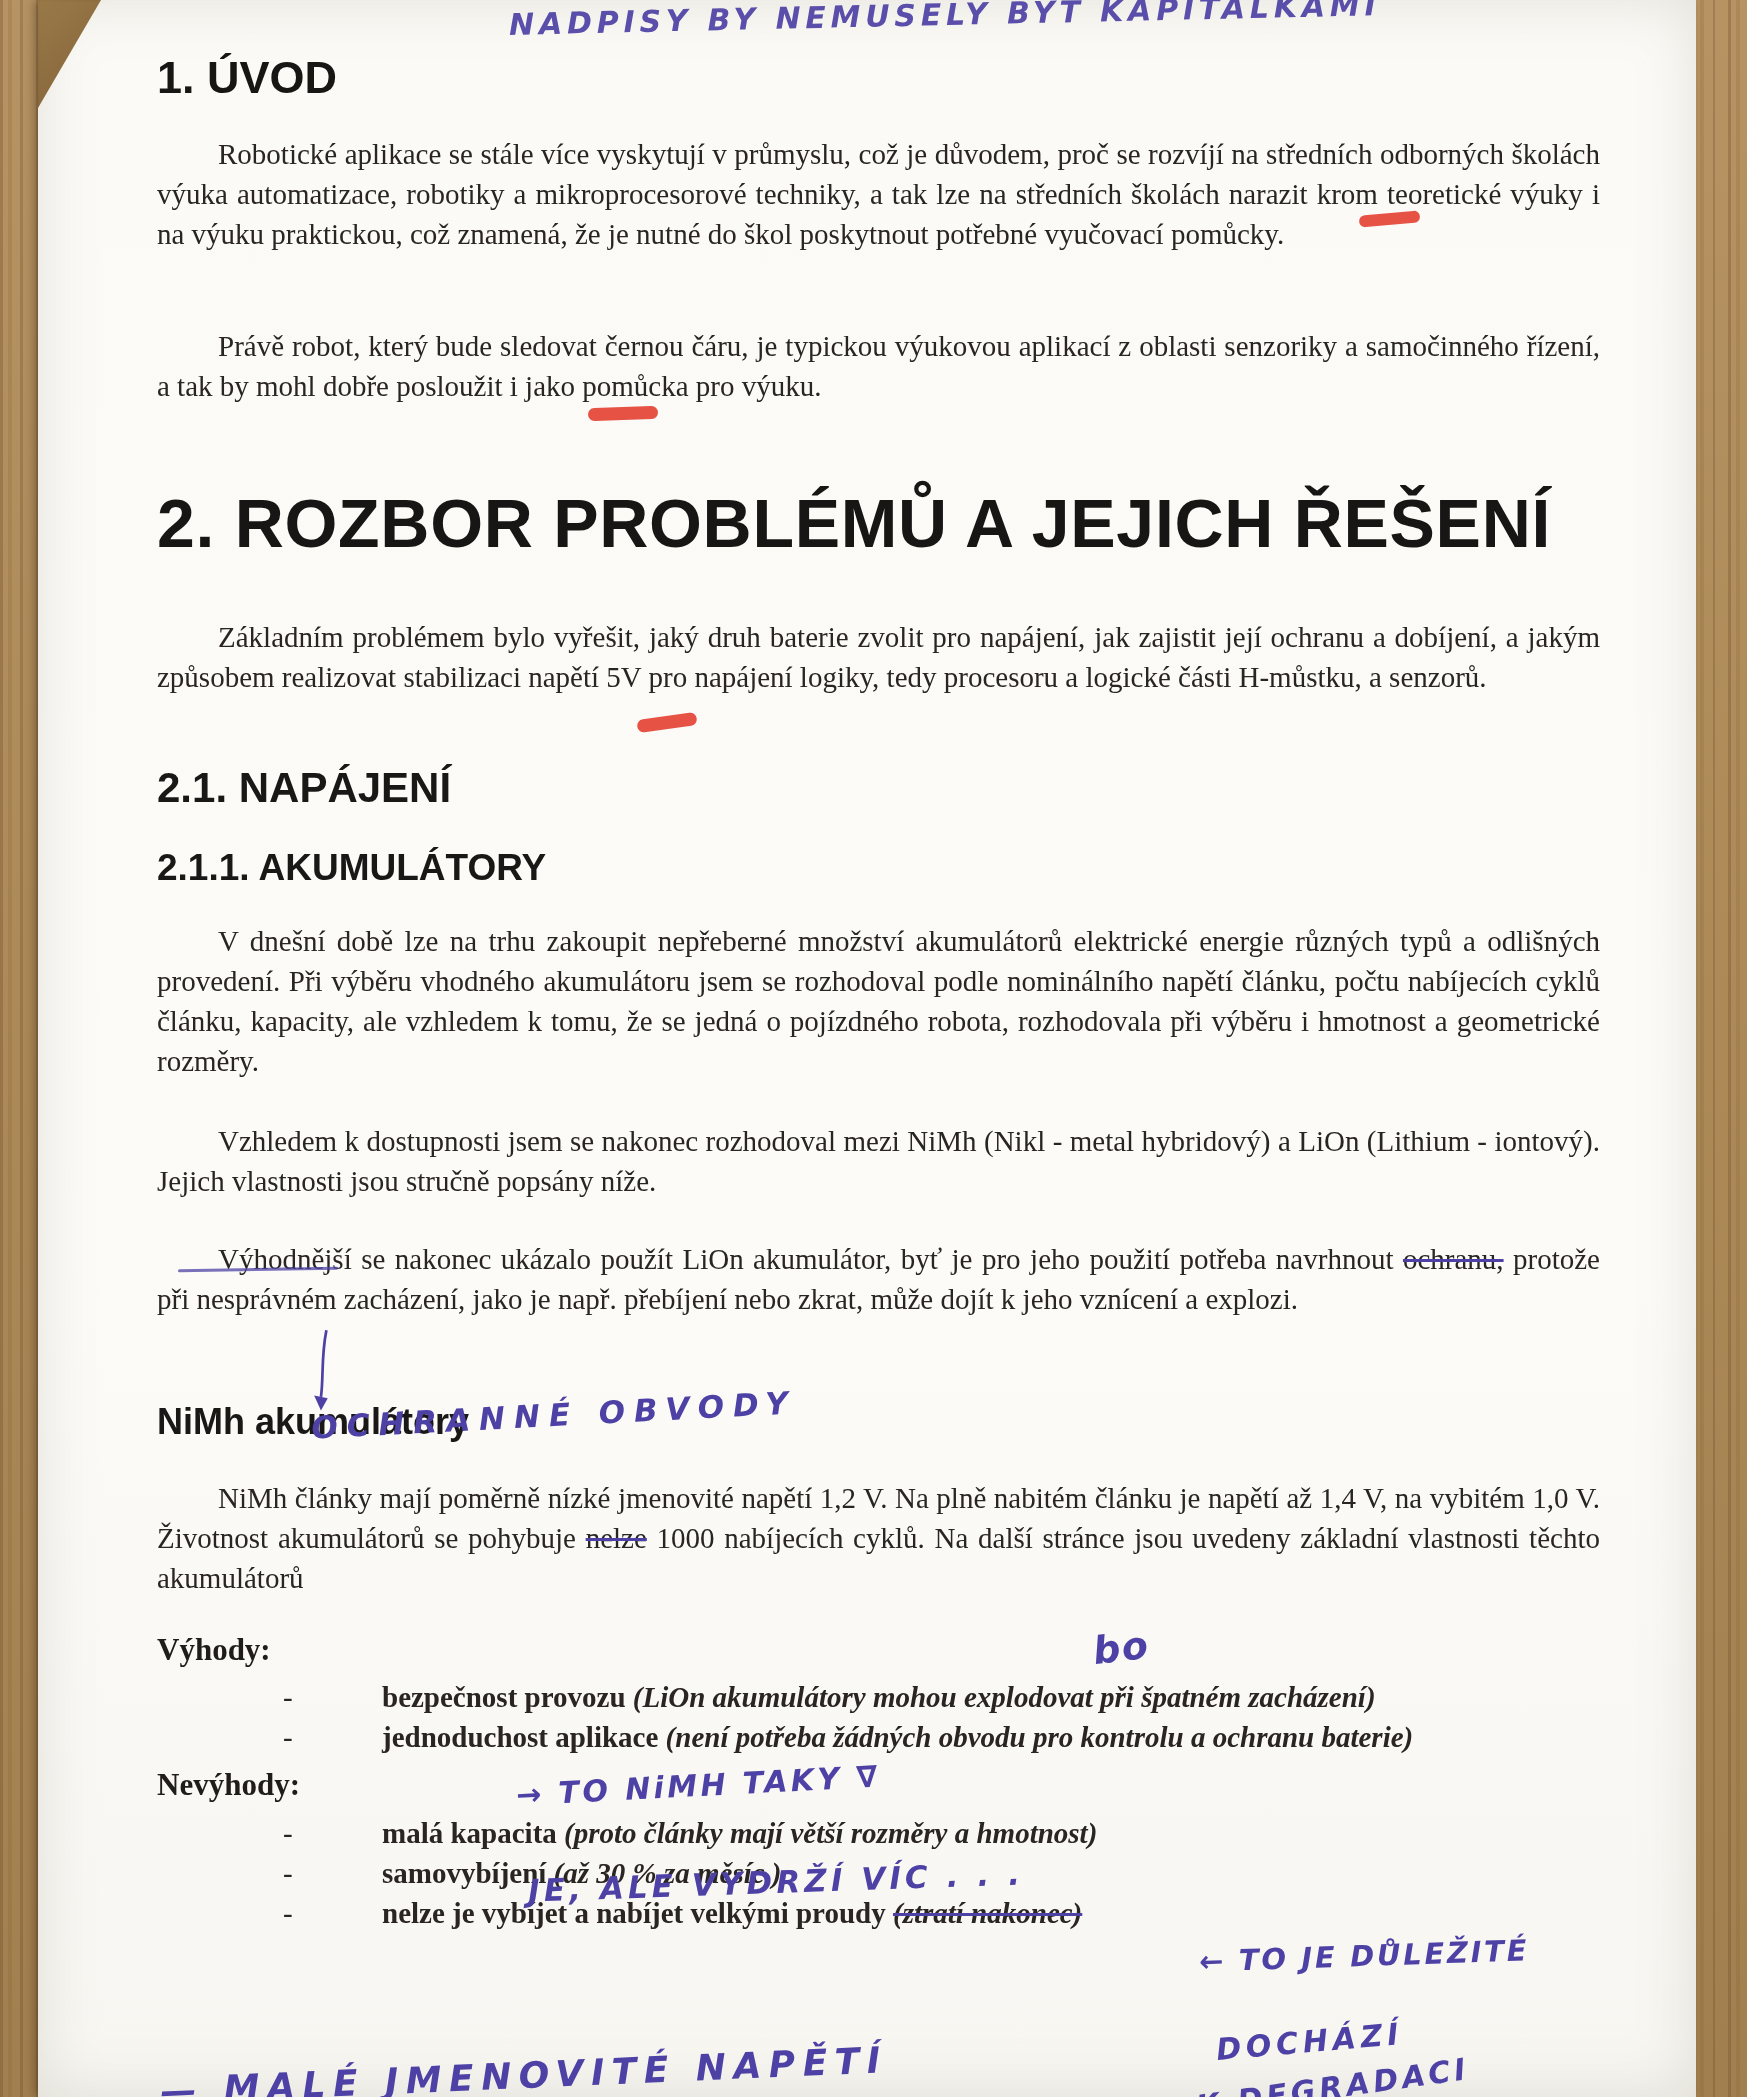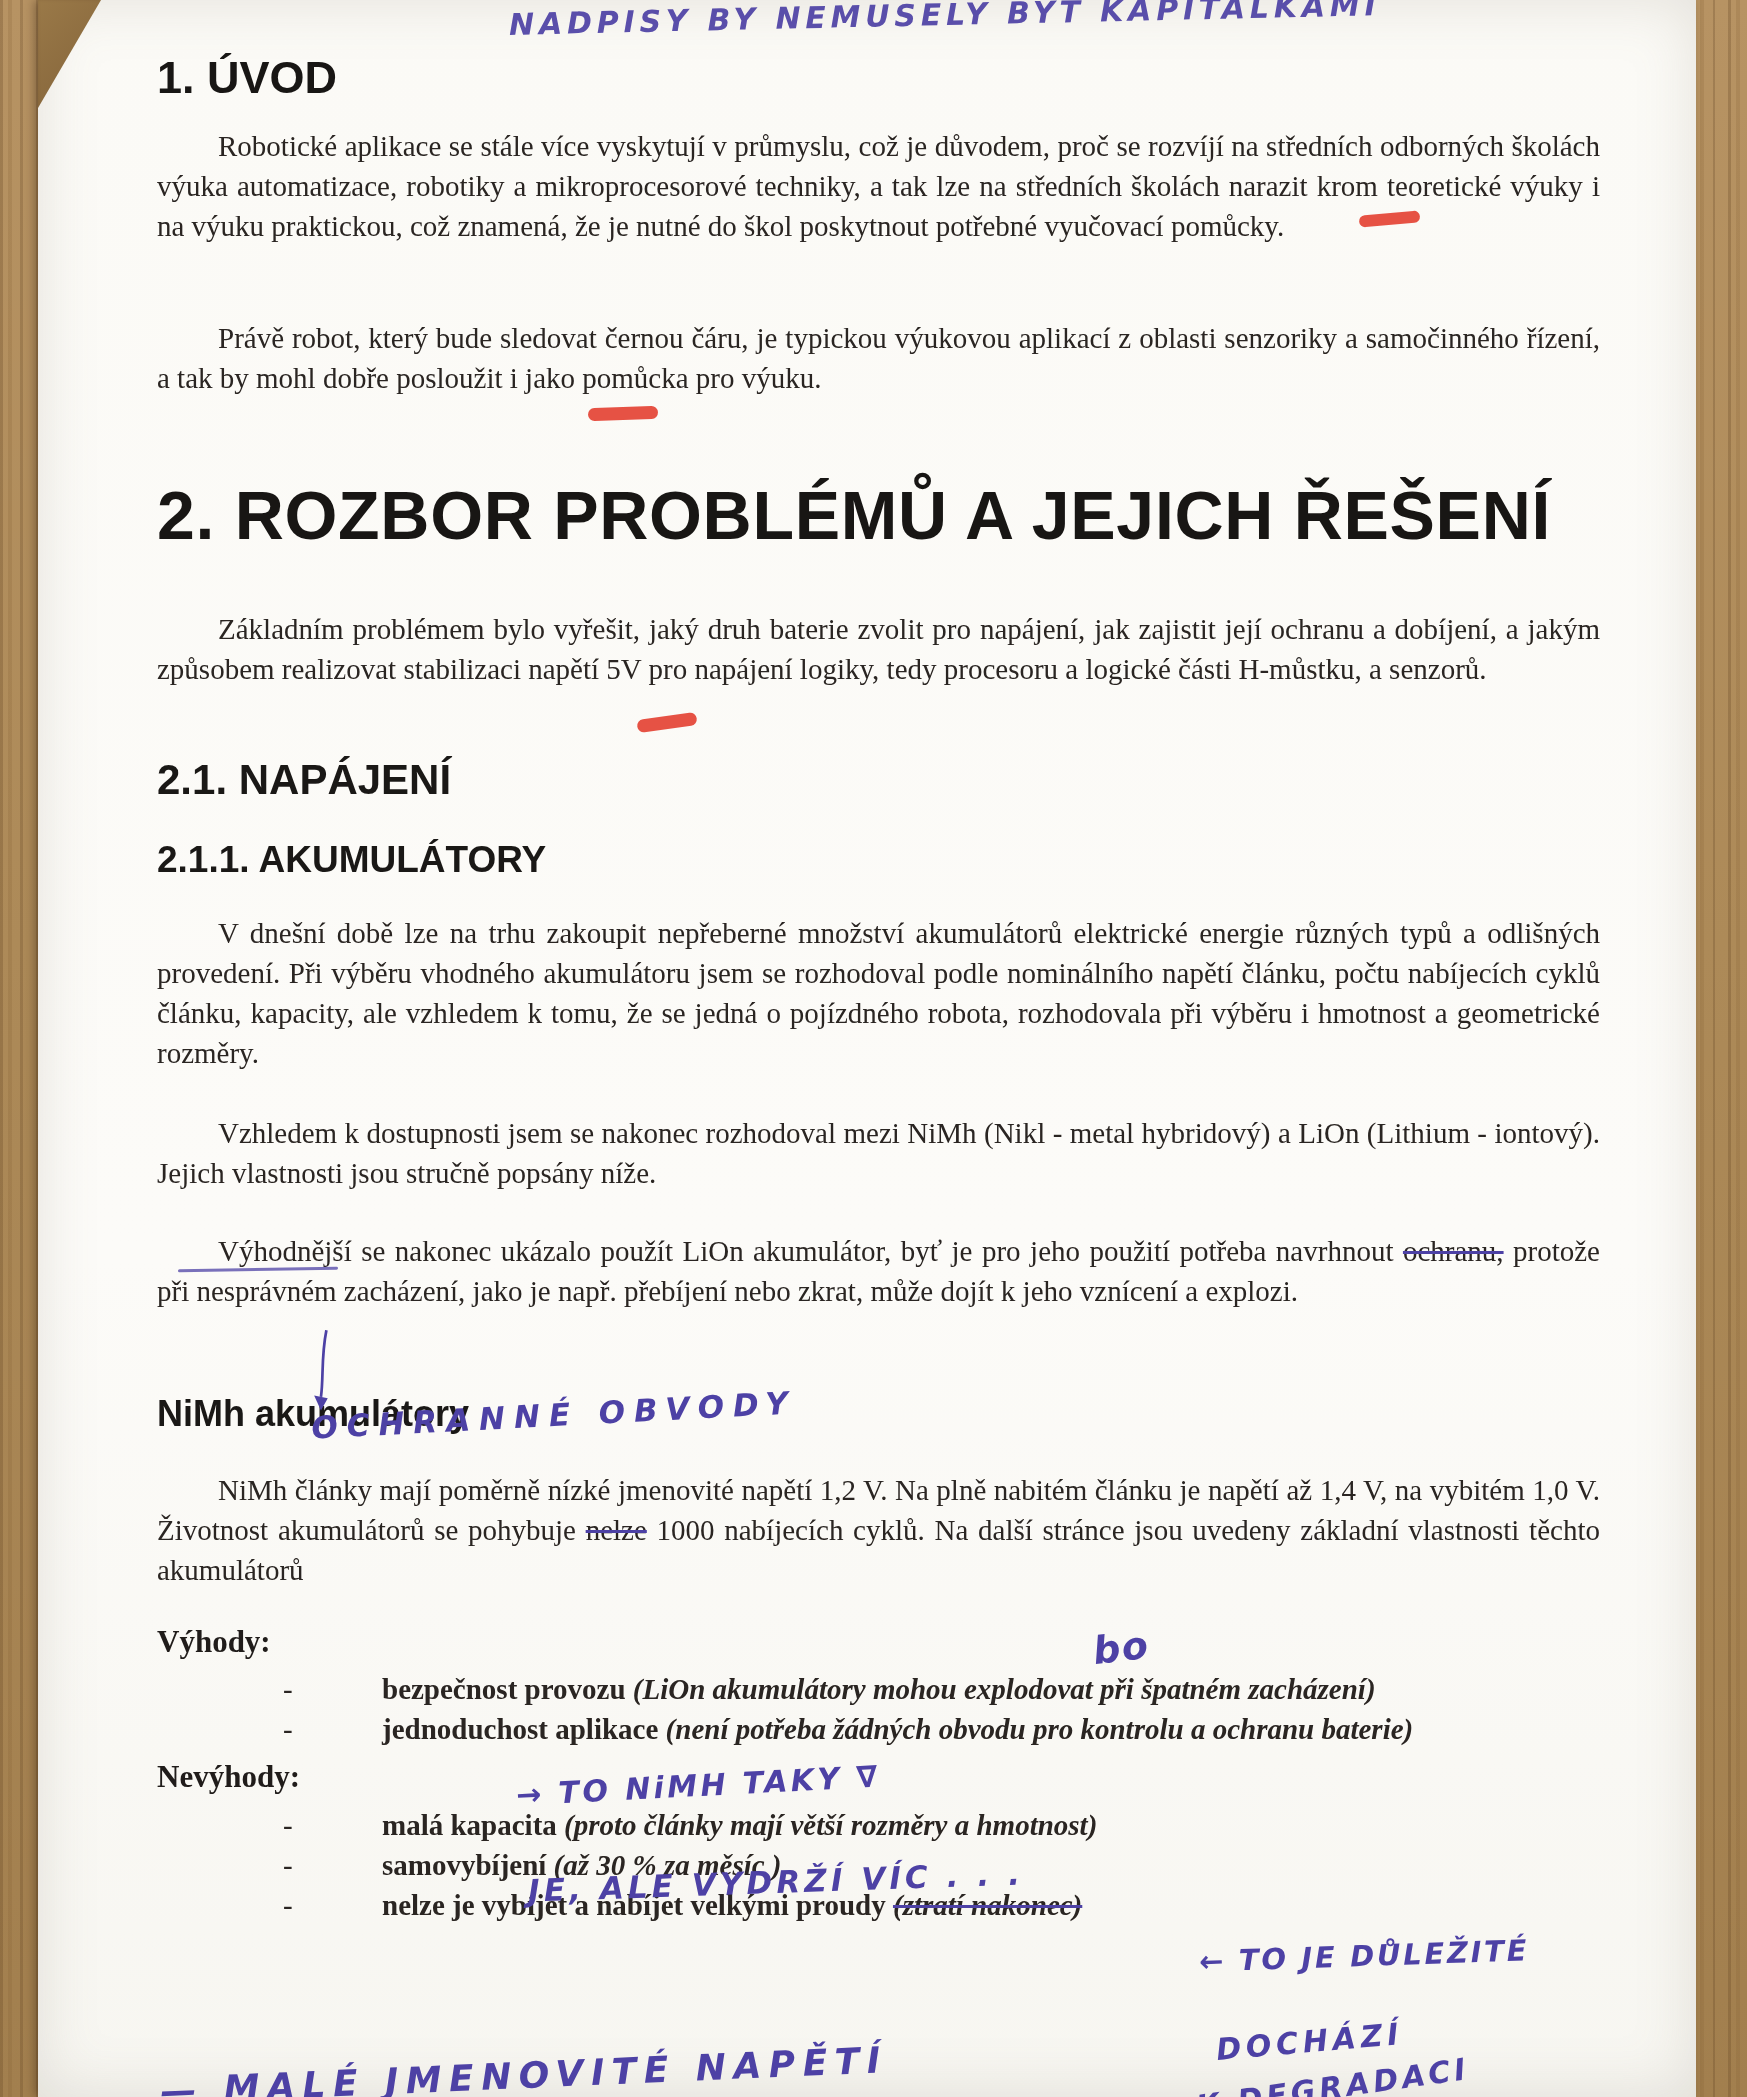--- a/index.html
+++ b/index.html
@@ -37,21 +37,21 @@
   }
   .h-uvod{font-size:45px;line-height:1.1;margin-top:53px;}
   .h-rozbor{font-size:68px;line-height:1.05;margin-top:82px;letter-spacing:0.7px;}
   .h-napajeni{font-family:"Liberation Sans","DejaVu Sans",sans-serif;font-weight:bold;color:#1a1816;font-size:42px;line-height:46px;margin:68px 0 0 0;}
   .h-akum{font-family:"Liberation Sans","DejaVu Sans",sans-serif;font-weight:bold;color:#1a1816;font-size:37px;line-height:41px;margin:36px 0 0 0;}
   .h-nimh{font-family:"Liberation Sans","DejaVu Sans",sans-serif;font-weight:bold;color:#1a1816;font-size:36px;line-height:40px;margin:83px 0 5px 0;}
   .body-p{
     font-size:29px;line-height:40px;text-align:justify;
     text-indent:61px;margin:0;color:#2a2522;
   }
-  .mt-p1{margin-top:23px;}
+  .mt-p1{margin-top:31px;}
   .mt-p2{margin-top:72px;}
   .mt-p3{margin-top:58px;}
   .mt-p4{margin-top:33px;}
   .mt-p5{margin-top:40px;}
   .mt-p6{margin-top:38px;}
   .mt-p7{margin-top:36px;}
   .blue-strike{
     text-decoration:line-through;
     text-decoration-color:#4d41a5;
     text-decoration-thickness:3.4px;

